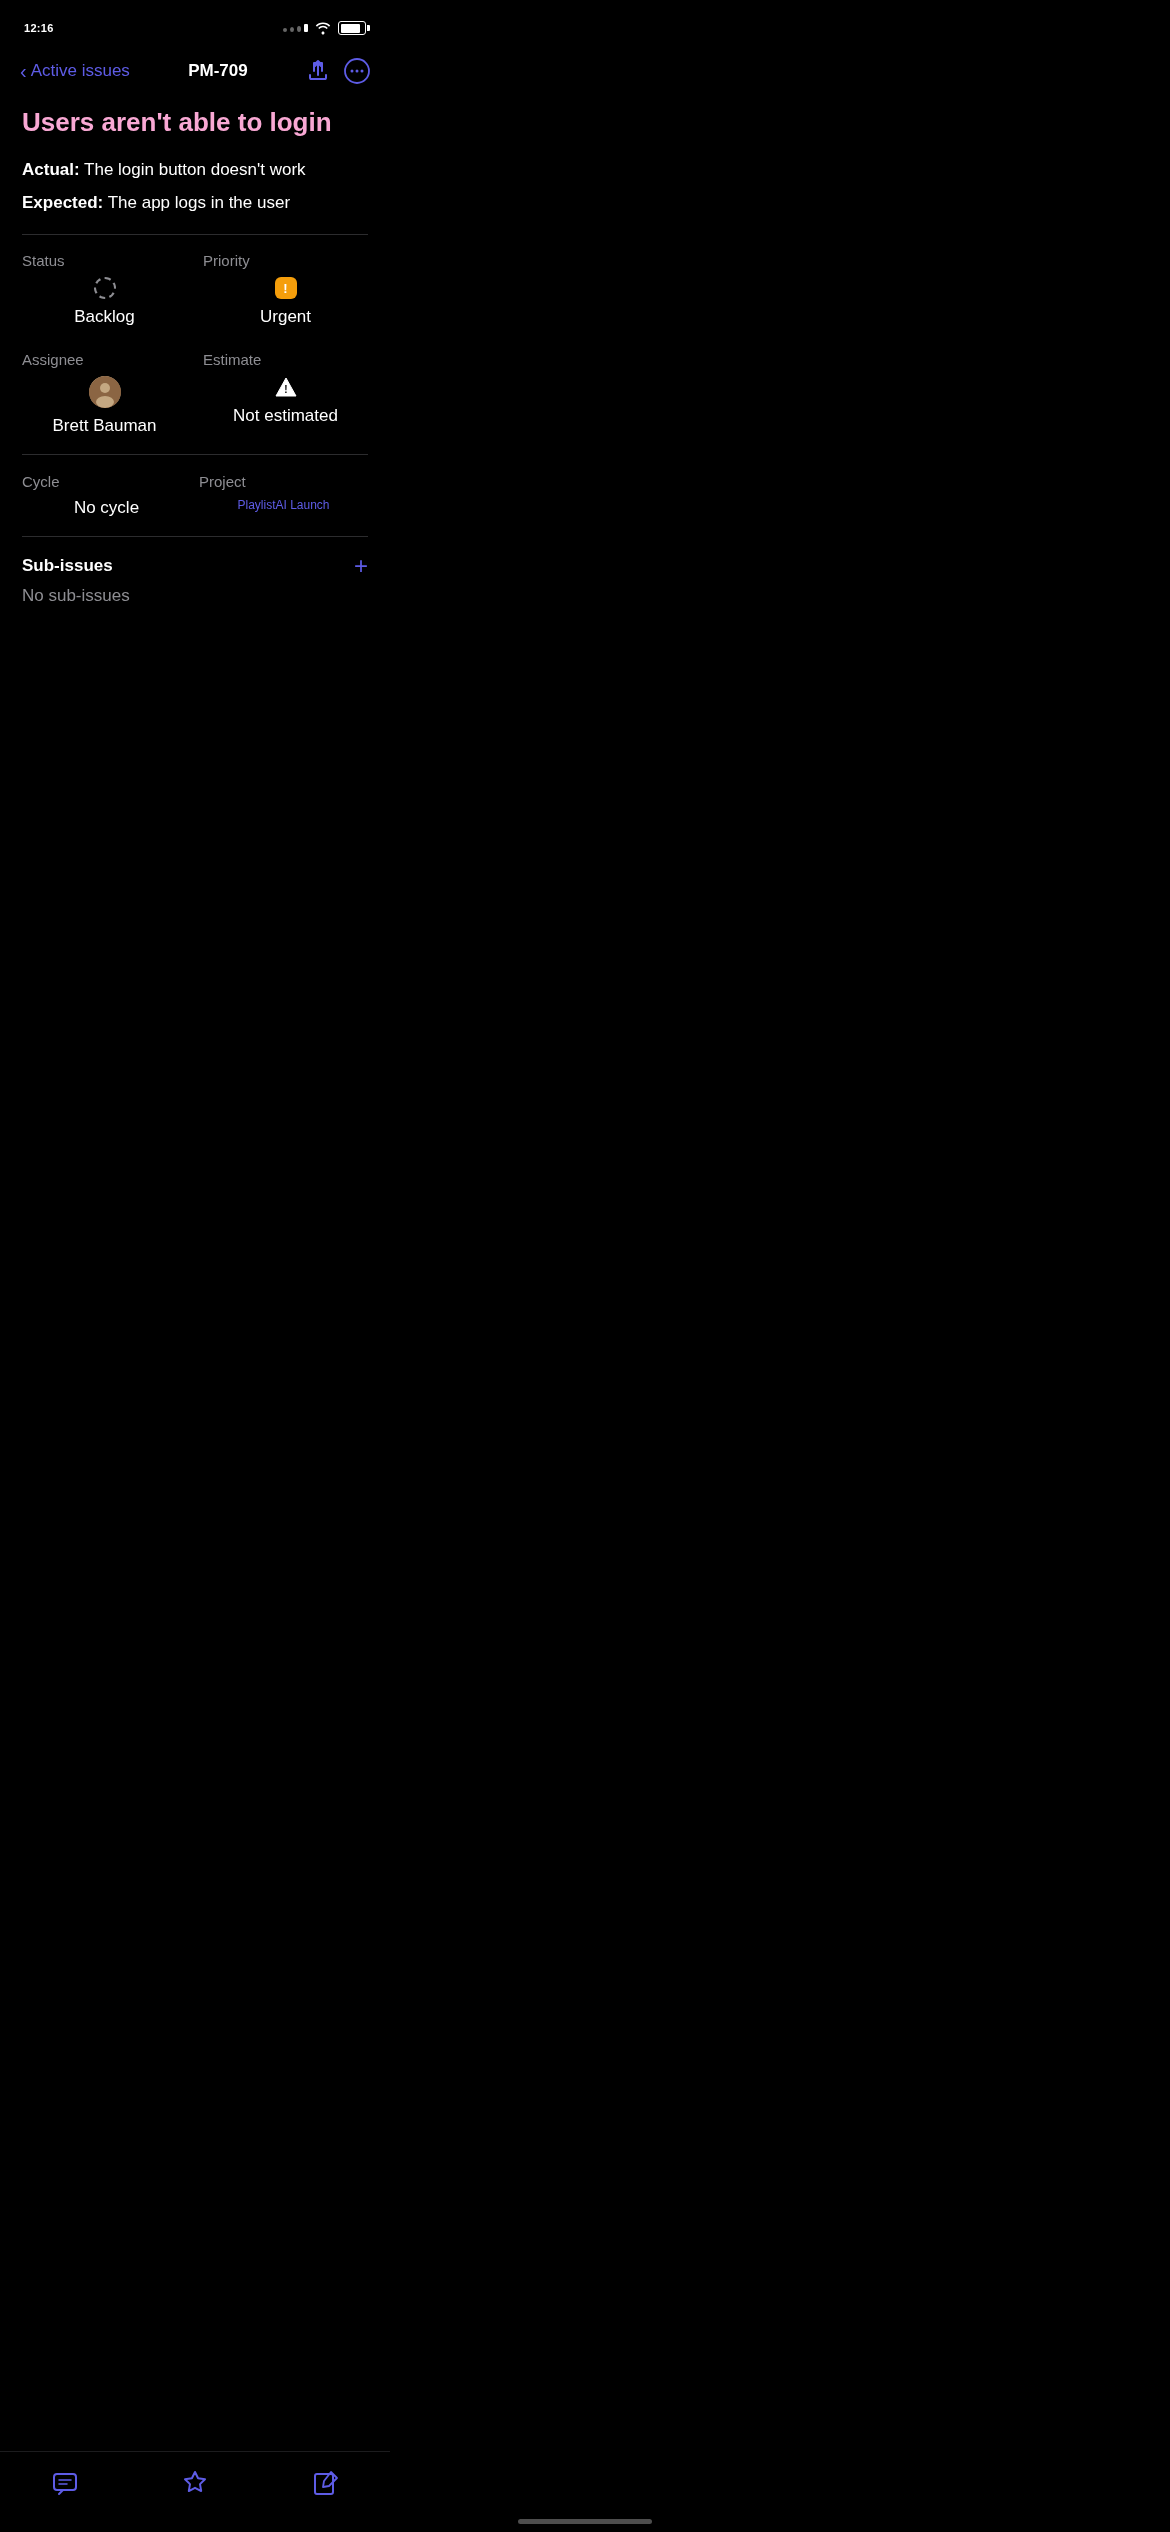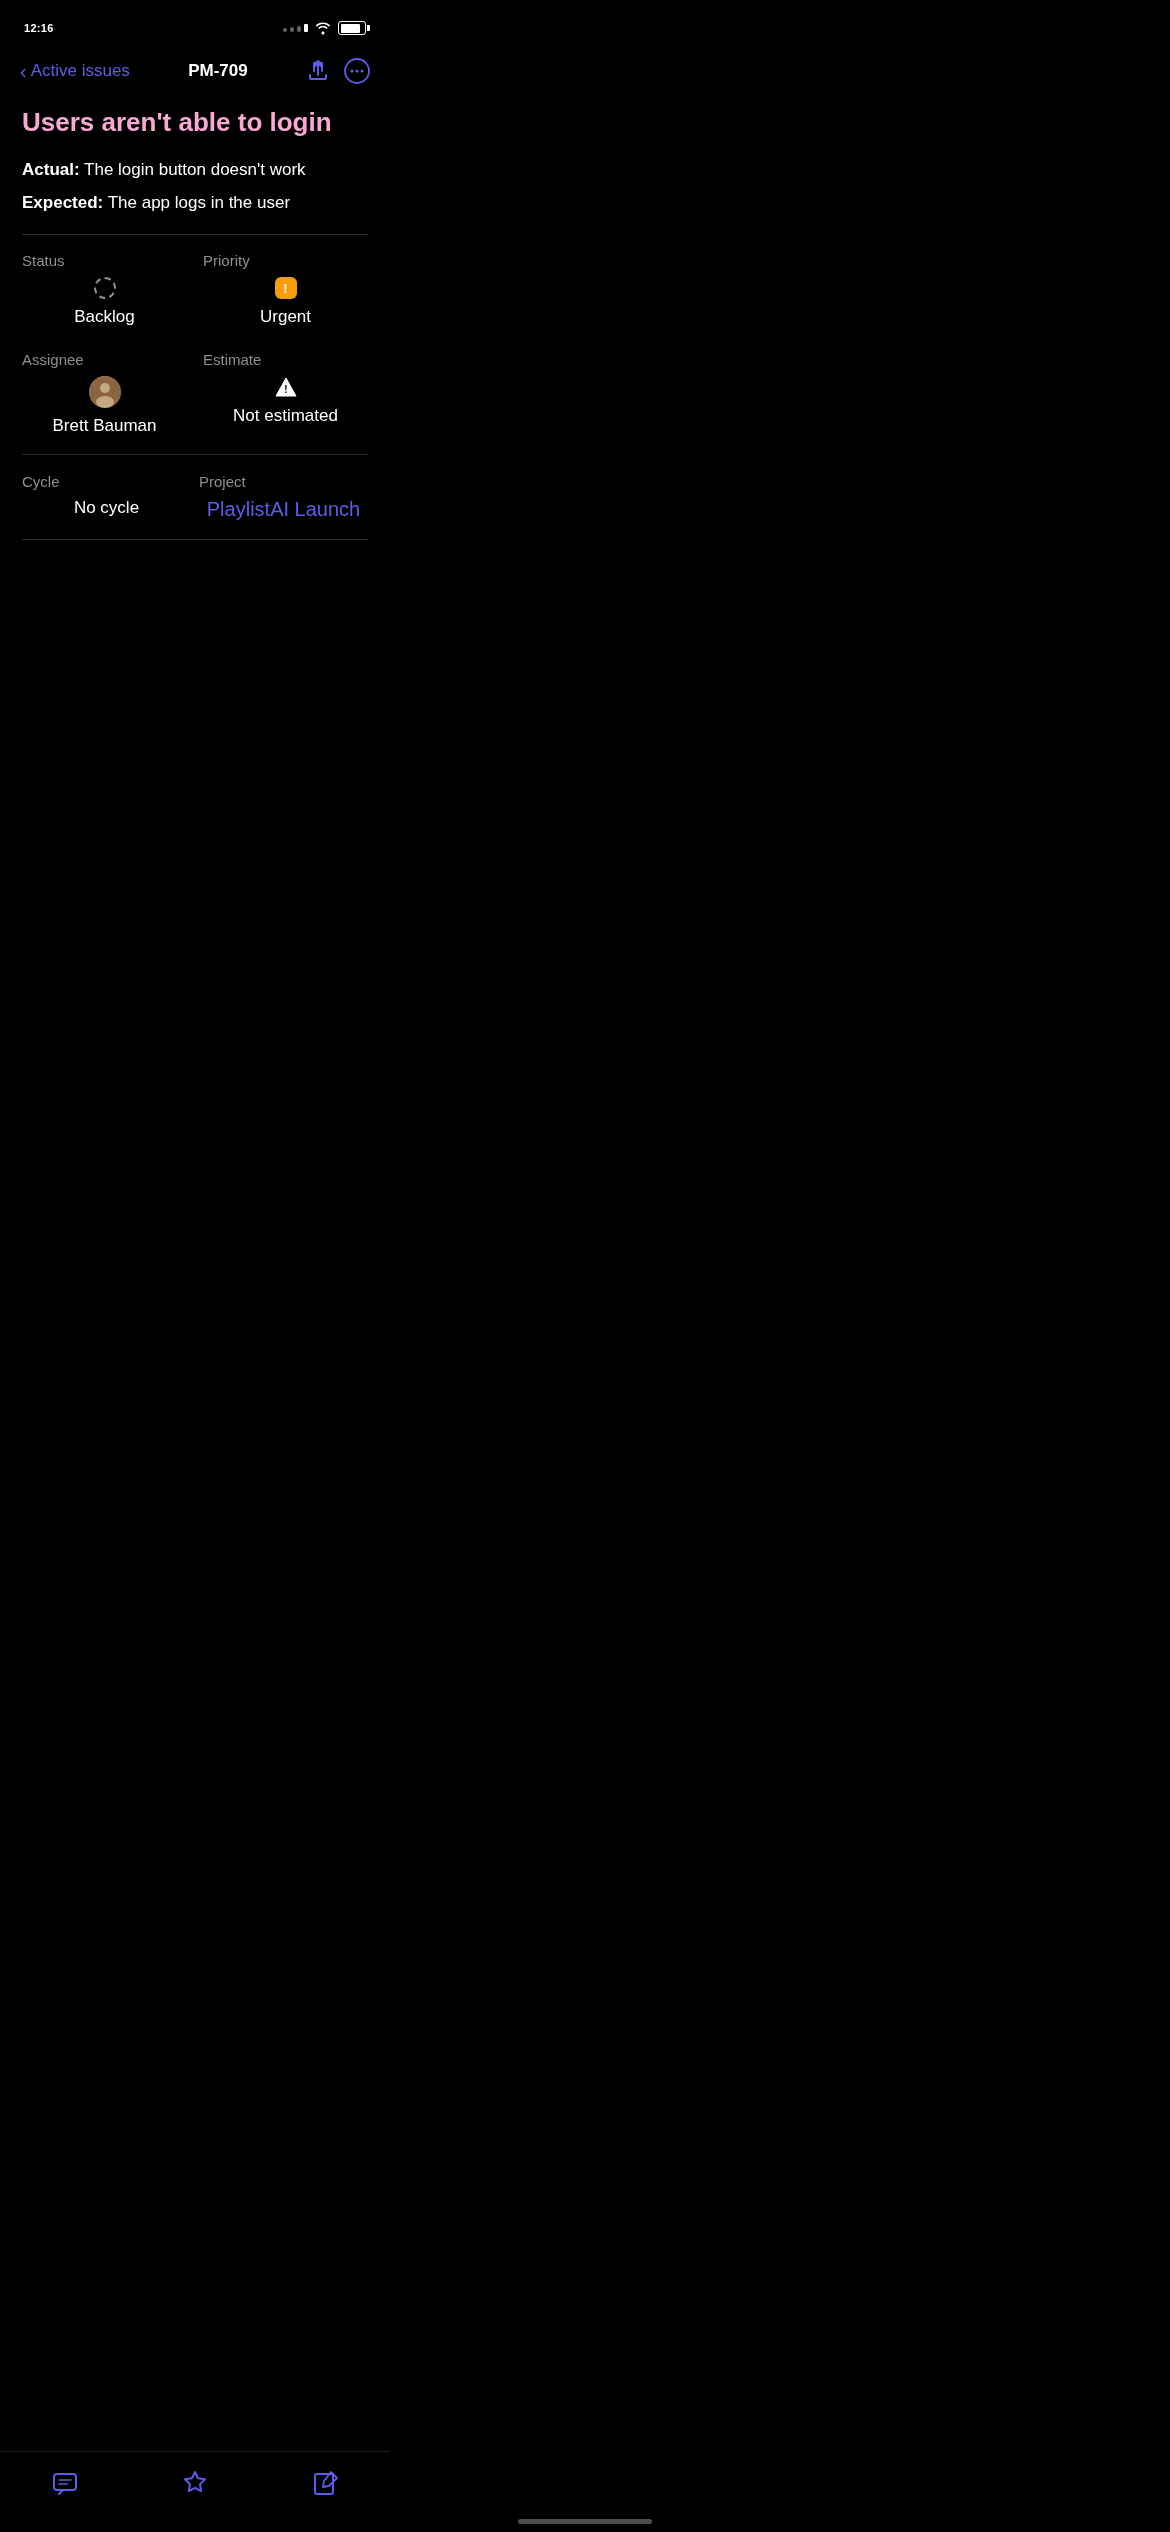--- a/index.html
+++ b/index.html
@@ -240,21 +240,21 @@
 
     
     .cycle-project-grid {
       display: grid;
       grid-template-columns: 1fr 1fr;
       gap: 4px 8px;
     }
 
     .project-link {
       color: #5E5CE6;
-      font-size: 20px;
+      font-size: 12px;
     }
 
     
     .sub-issues-header {
       display: flex;
       align-items: center;
       justify-content: space-between;
       margin-bottom: 8px;
     }
     .sub-issues-title {
@@ -436,20 +436,27 @@
     <div>
       <div class="field-label">Project</div>
       <div class="field-value">
         <span class="project-link">PlaylistAI Launch</span>
       </div>
     </div>
   </div>
 
   <div class="divider"></div>
 
+  <div>
+    <div class="sub-issues-header">
+      <span class="sub-issues-title">Sub-issues</span>
+      <span class="add-btn">+</span>
+    </div>
+    <p class="sub-issues-empty">No sub-issues</p>
+  </div>
 
 </div>
 
 <div class="tab-bar">
   <div class="tab-btn">
     <svg width="28" height="28" viewBox="0 0 28 28" fill="none">
       <rect x="3" y="4" width="22" height="16" rx="3" stroke="#5E5CE6" stroke-width="2"></rect>
       <path d="M8 24l4-4h8" stroke="#5E5CE6" stroke-width="2" stroke-linecap="round" stroke-linejoin="round"></path>
       <line x1="8" y1="10" x2="20" y2="10" stroke="#5E5CE6" stroke-width="1.5" stroke-linecap="round"></line>
       <line x1="8" y1="14" x2="16" y2="14" stroke="#5E5CE6" stroke-width="1.5" stroke-linecap="round"></line>

